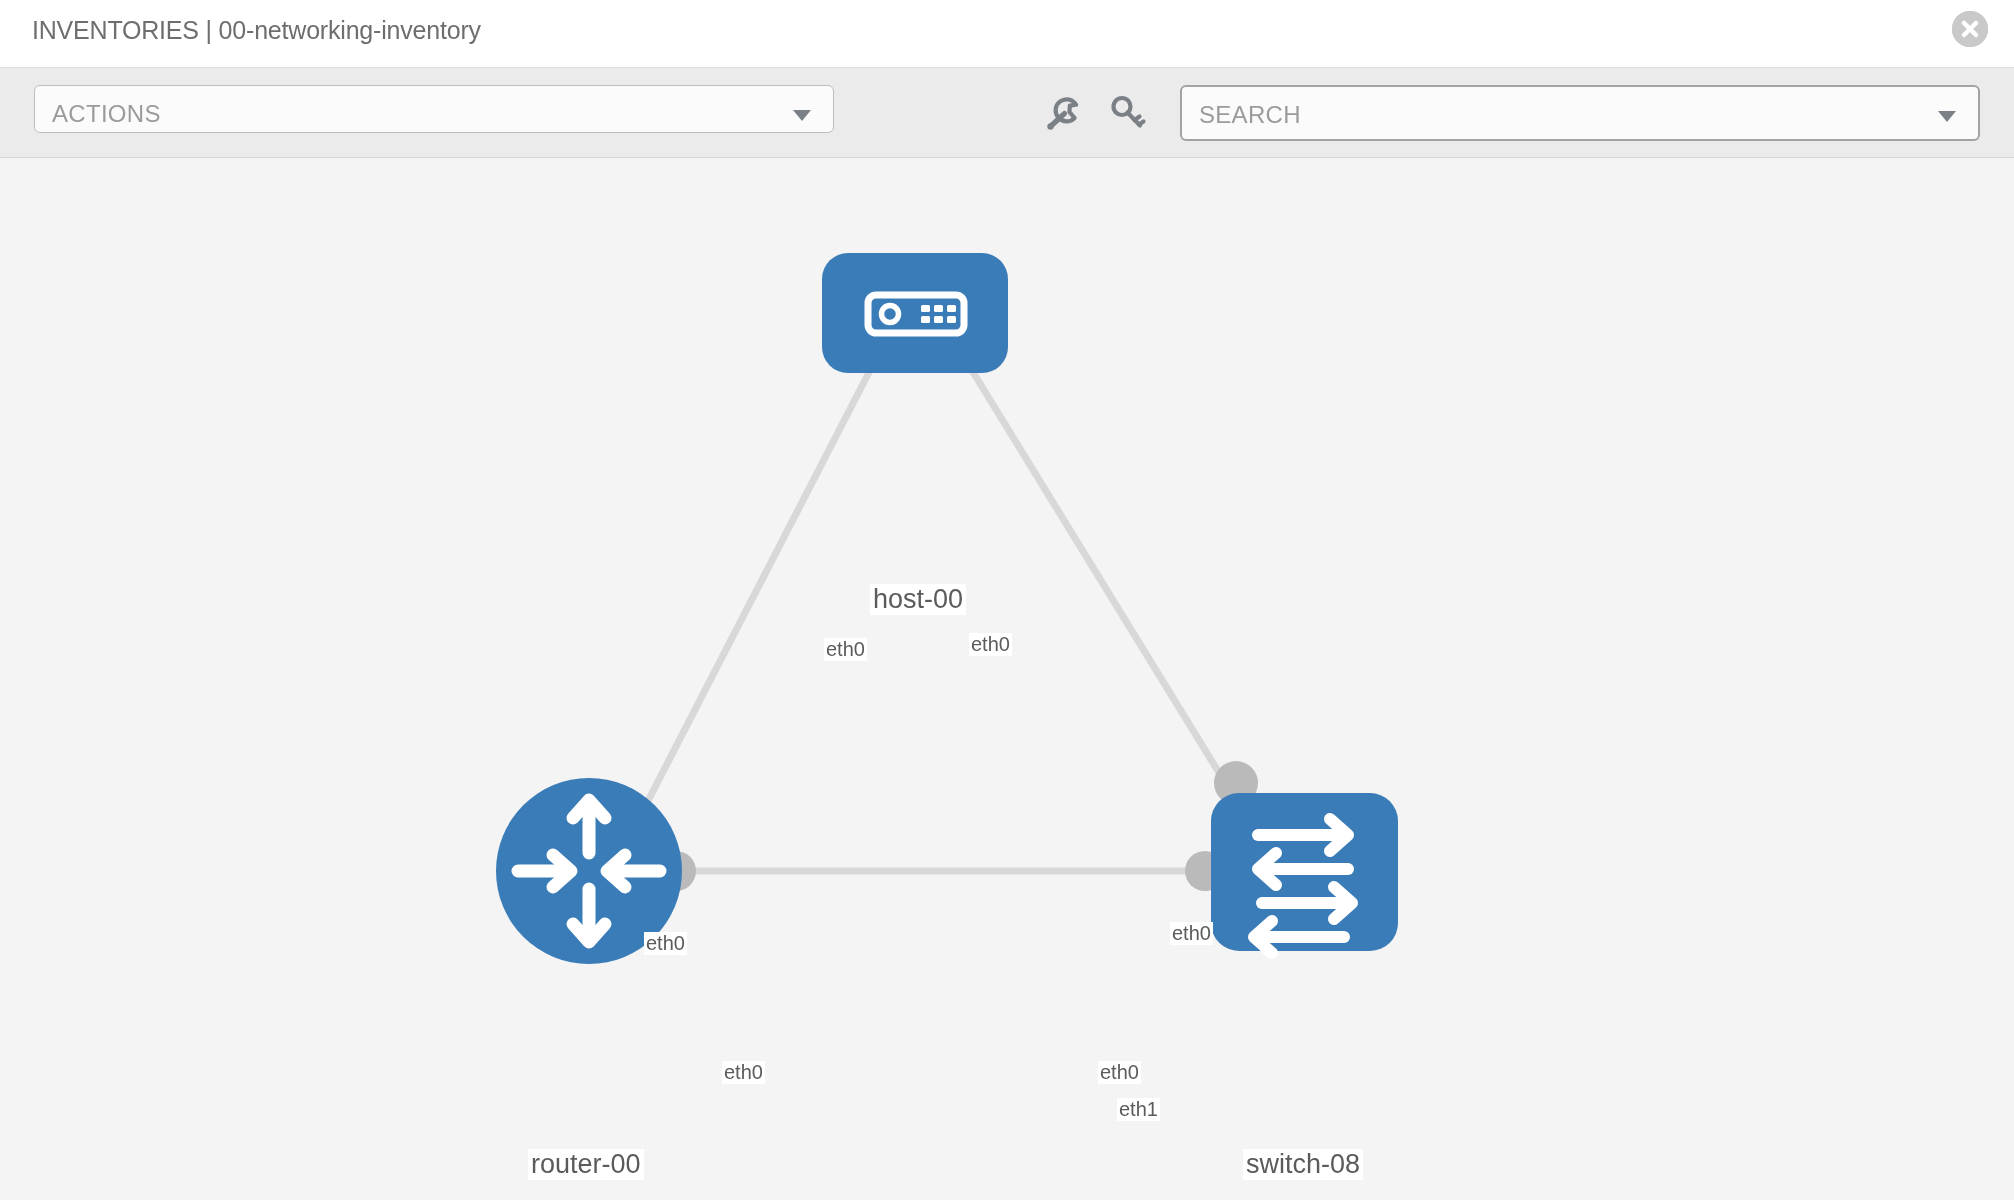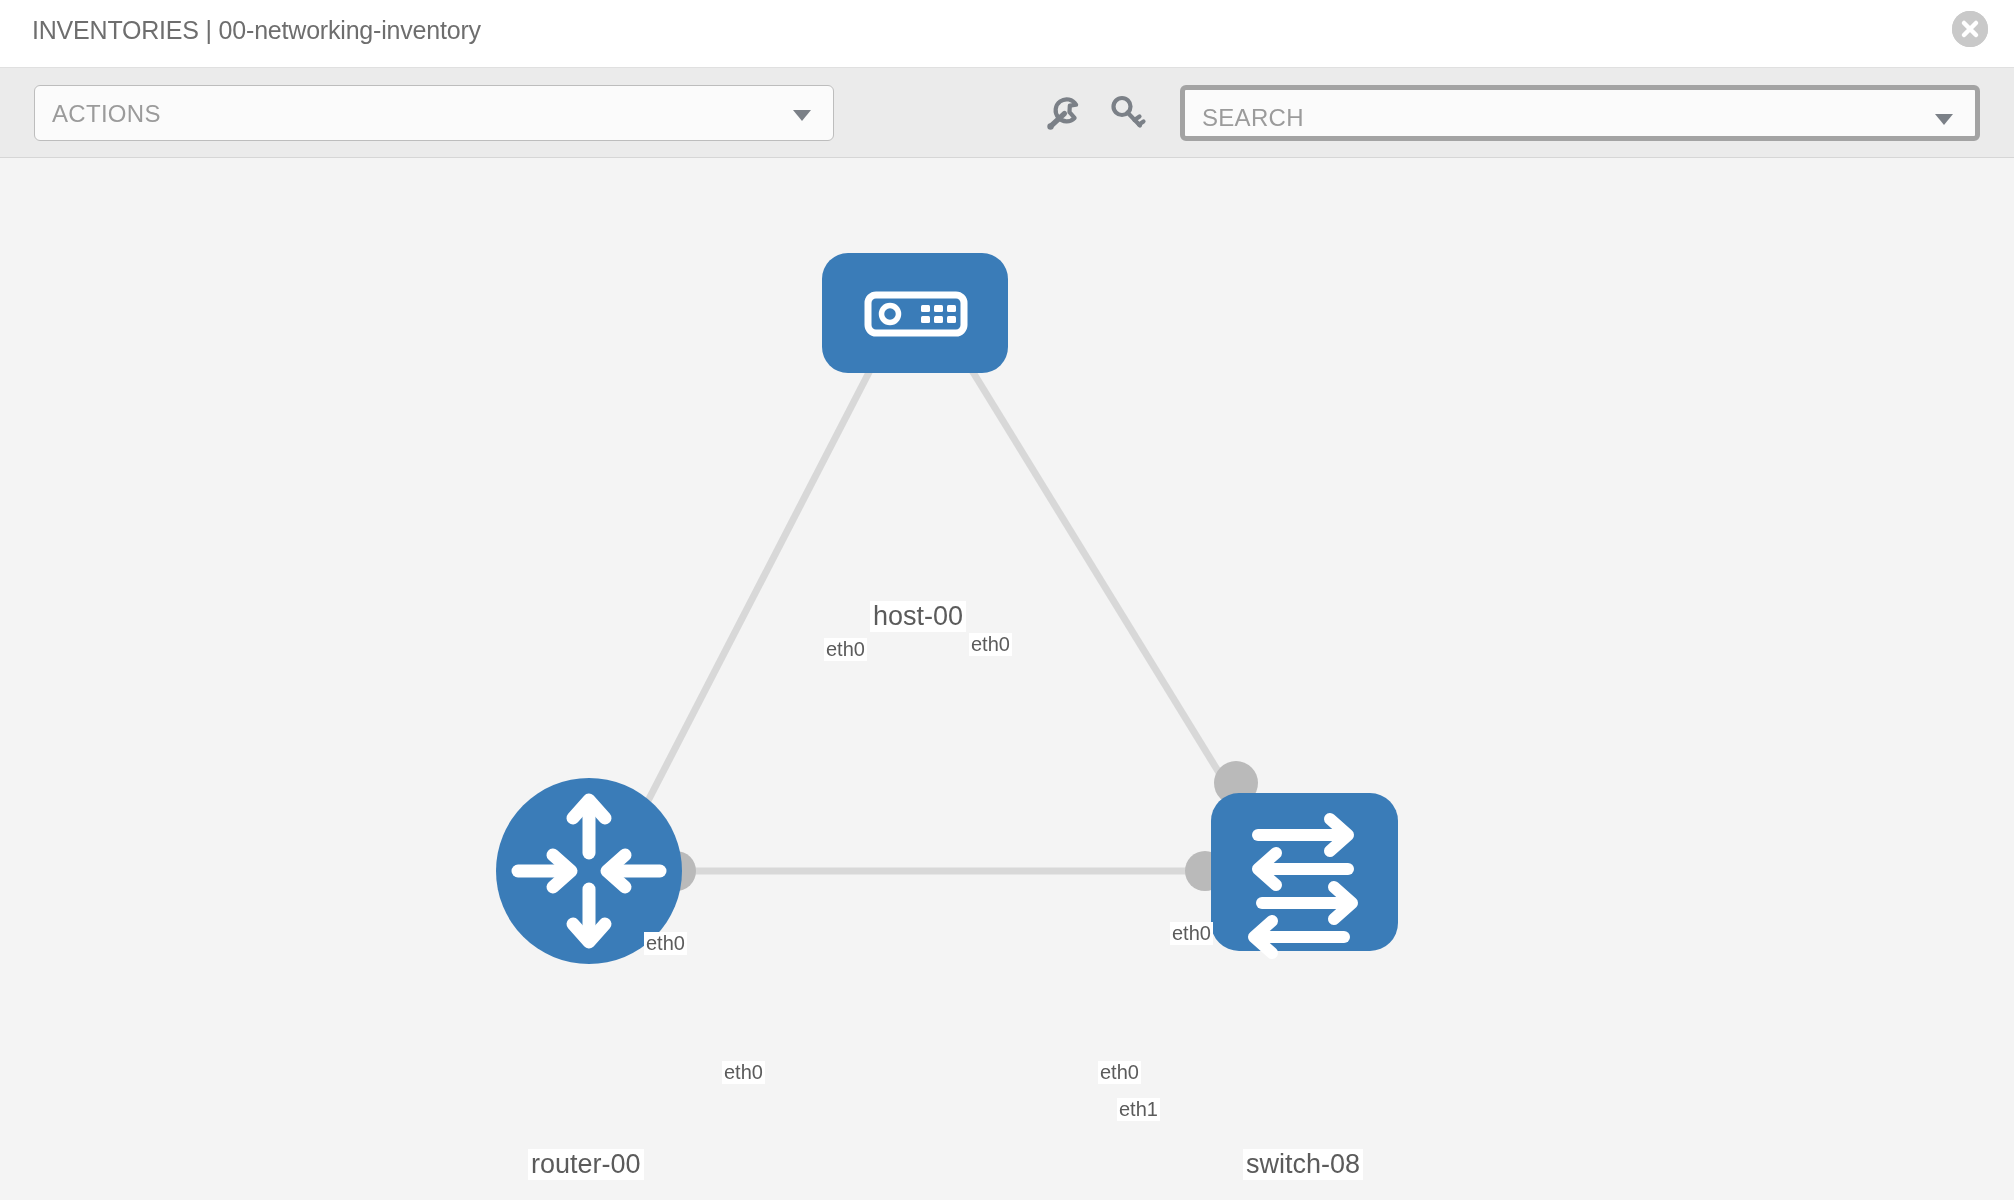--- a/index.html
+++ b/index.html
@@ -49,21 +49,21 @@
   .toolbar {
     position: absolute;
     top: 68px; left: 0;
     width: 2014px; height: 90px;
     background: #ebebeb;
     border-bottom: 1px solid #d6d6d6;
   }
   .actions-select {
     position: absolute;
     left: 34px; top: 17px;
-    width: 800px; height: 56px;
+    width: 800px; height: 48px;
     background: #fbfbfb;
     border: 1px solid #bdbdbd;
     border-radius: 6px;
     cursor: pointer;
   }
   .actions-select .label {
     position: absolute;
     left: 17px; top: 14px;
     font-size: 24px;
     color: #9b9b9b;
@@ -84,21 +84,21 @@
     cursor: pointer;
   }
   .tool-icon.wrench { left: 1040px; }
   .tool-icon.key    { left: 1105px; }
 
   .search-select {
     position: absolute;
     left: 1180px; top: 17px;
     width: 800px; height: 56px;
     background: #fbfbfb;
-    border: 5px solid #a3a3a3;
+    border: 2px solid #a3a3a3;
     border-radius: 6px;
     cursor: text;
   }
   .search-select .label {
     position: absolute;
     left: 17px; top: 14px;
     font-size: 24px;
     color: #9b9b9b;
     letter-spacing: 0.3px;
   }
@@ -262,18 +262,18 @@
     </svg>
 
     <span class="ilabel" style="left:824px; top:443px;">eth0</span>
     <span class="ilabel" style="left:969px; top:438px;">eth0</span>
     <span class="ilabel" style="left:644px; top:737px;">eth0</span>
     <span class="ilabel" style="left:1170px; top:727px;">eth0</span>
     <span class="ilabel" style="left:722px; top:866px;">eth0</span>
     <span class="ilabel" style="left:1098px; top:866px;">eth0</span>
     <span class="ilabel" style="left:1117px; top:903px;">eth1</span>
 
-    <span class="nlabel" style="left:870px; top:425px;margin-top:17px;">host-00</span>
+    <span class="nlabel" style="left:870px; top:425px;">host-00</span>
     <span class="nlabel" style="left:528px; top:990px;">router-00</span>
     <span class="nlabel" style="left:1243px; top:990px;">switch-08</span>
 
   </div>
 </div>
 
 </body></html>

